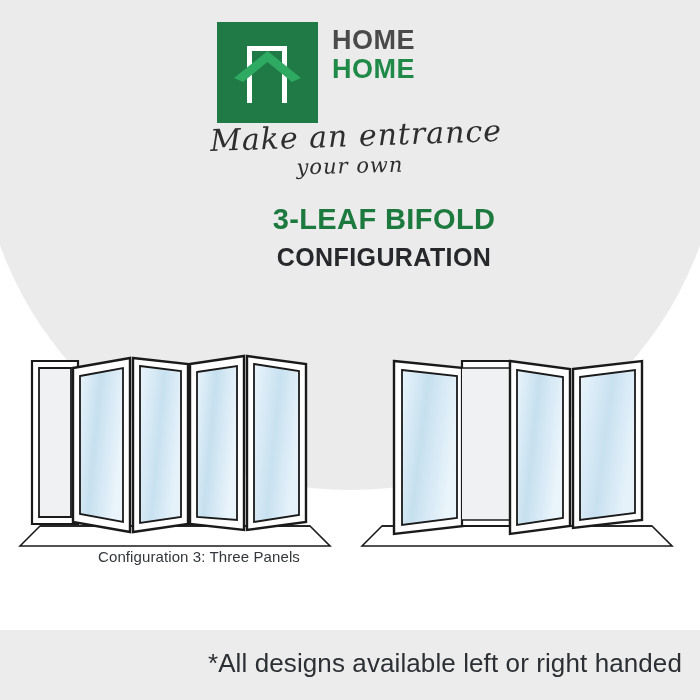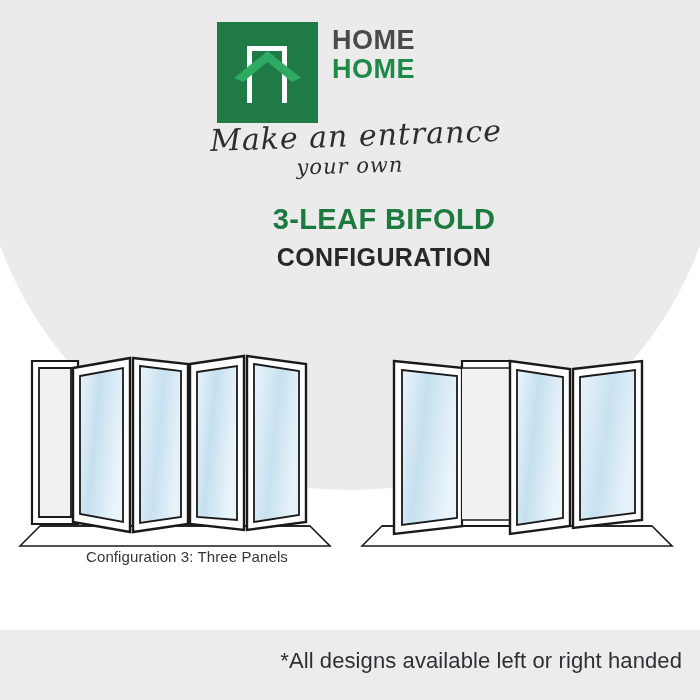--- a/index.html
+++ b/index.html
@@ -176,38 +176,38 @@
 
   .diagram svg {
     display: block;
     width: 330px;
     height: 200px;
   }
 
   .diagram-caption {
     position: absolute;
     top: 198px;
-    left: 4px;
+    left: 16px;
     width: 330px;
     text-align: center;
     font-size: 15px;
     color: #33373b;
     letter-spacing: 0.1px;
   }
 
   
   .footnote {
     position: absolute;
     left: 0;
     top: 648px;
     width: 700px;
     text-align: right;
     padding-right: 18px;
     box-sizing: border-box;
-    font-size: 22px;
+    font-size: 26px;
     color: #2c3034;
     letter-spacing: 0.1px;
   }
 </style>
 </head>
 <body>
 
 <div id="page">
 
   <div class="bg-ellipse"></div>

